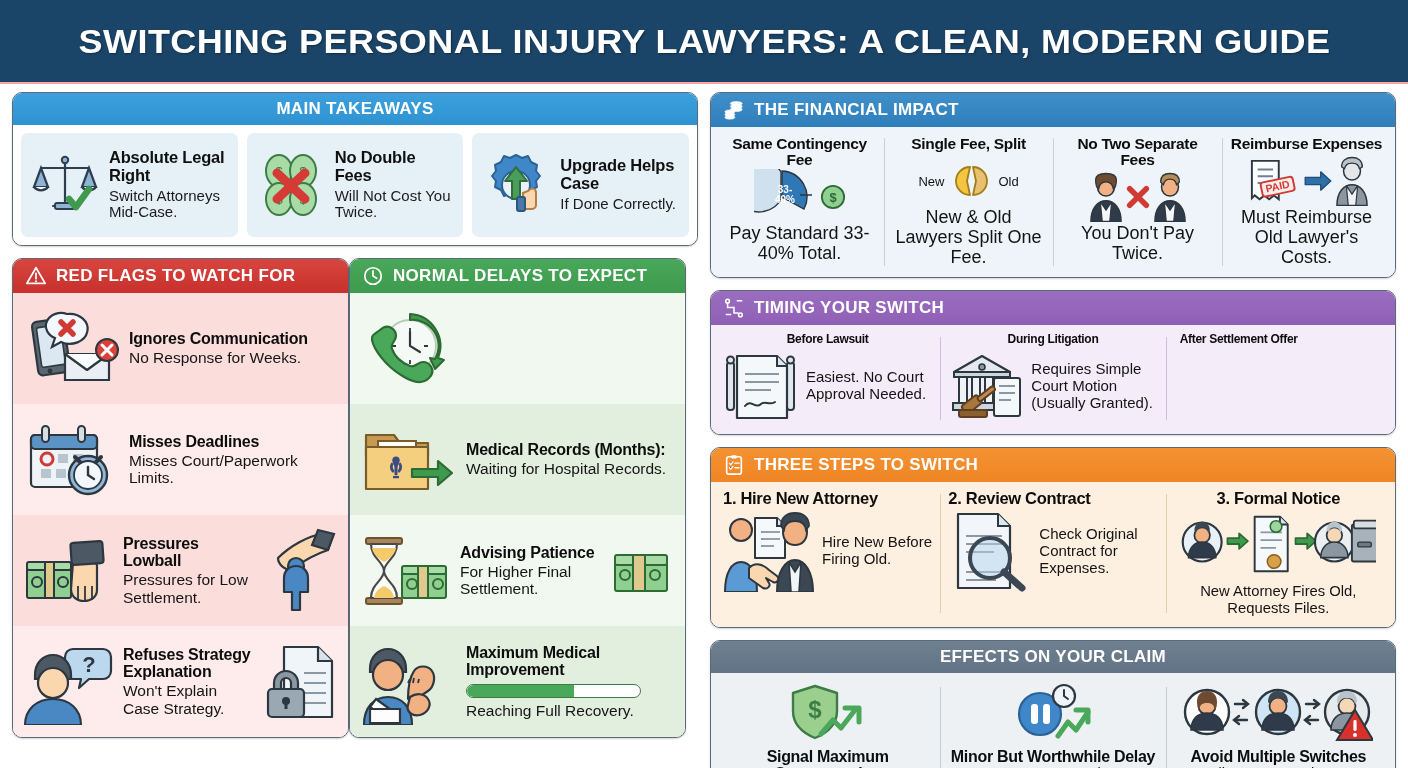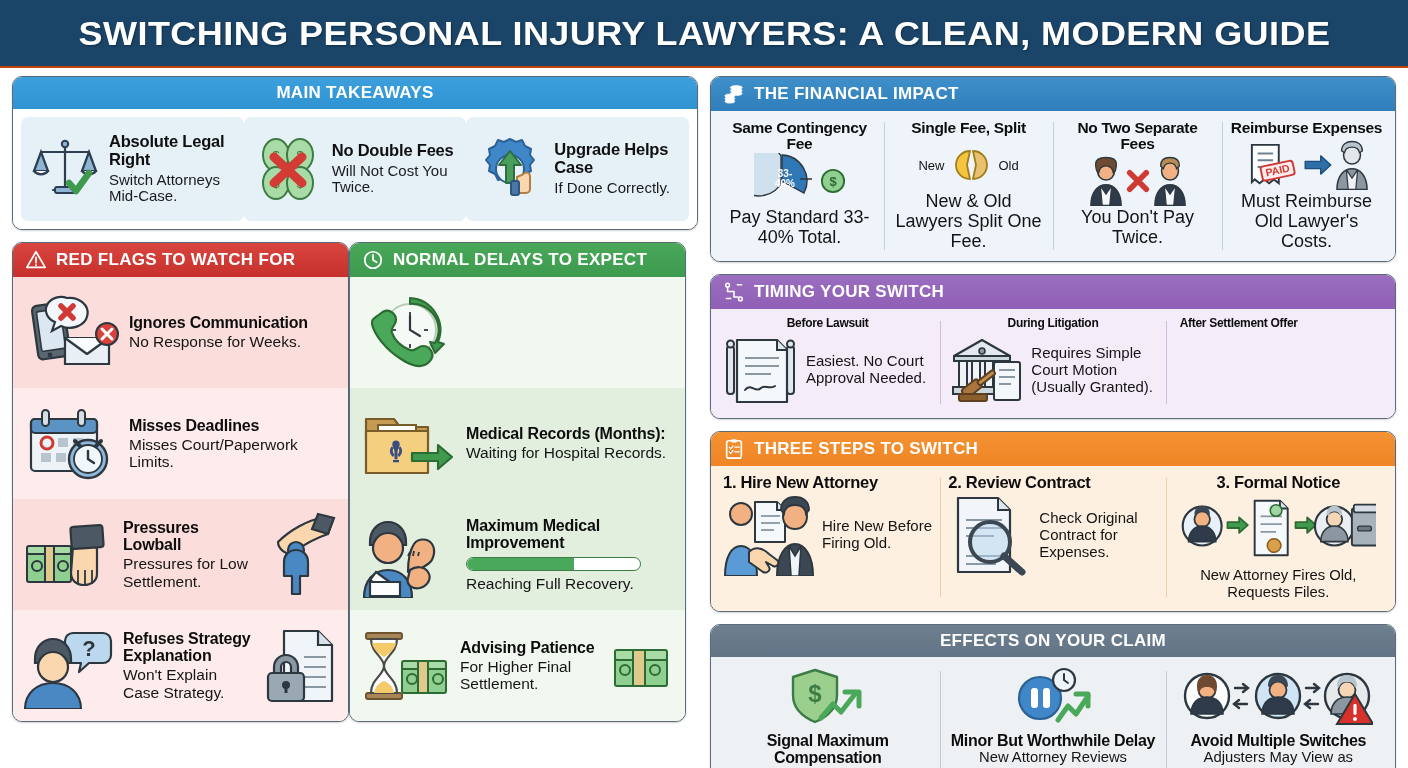--- a/index.html
+++ b/index.html
@@ -6,23 +6,23 @@
   html, body {
     width: 1408px; height: 768px;
     background: #ffffff;
     font-family: "Liberation Sans", sans-serif;
     overflow: hidden;
   }
   .page { position: relative; width: 1408px; height: 768px; background:#fff; }
 
   
   .title-bar {
-    height: 68px; background:#1b4568;
+    height: 84px; background:#1b4568;
     display:flex; align-items:center; justify-content:center;
-    border-bottom: 2px solid #c2410c;
+    border-bottom: 2px solid #fca5a5;
   }
   .title-bar h1 {
     color:#fff; font-size:34px; font-weight:bold;
     letter-spacing:.4px; text-transform:uppercase;
     transform: scaleX(1.06); white-space:nowrap;
     text-shadow: 1px 1px 2px rgba(0,0,0,.35);
   }
 
   
   .body-wrap { position:relative; padding:8px 12px 10px 12px; }
@@ -52,21 +52,21 @@
   
   .h-blue    { background: linear-gradient(180deg,#3da0dd,#2f93d2); }
   .h-blue2   { background: linear-gradient(180deg,#3f8fcb,#2f7ebb); }
   .h-red     { background: linear-gradient(180deg,#d8453f,#c7302c); }
   .h-green   { background: linear-gradient(180deg,#4aa85a,#3d9a4e); }
   .h-purple  { background: linear-gradient(180deg,#9b6ec0,#8f5fb5); }
   .h-orange  { background: linear-gradient(180deg,#f49233,#ef8524); }
   .h-slate   { background: linear-gradient(180deg,#6f8191,#617384); }
 
   
-  .take-body { background:#fff; padding:8px; display:flex; }
+  .take-body { background:#fff; padding:8px; display:flex; gap:9px; }
   .take-card {
     flex:1; background:#e6f0f7; border-radius:7px;
     padding:8px 8px; display:flex; align-items:center; gap:8px;
     min-height:104px;
   }
   .take-card .ic { flex:0 0 72px; height:72px; display:flex; align-items:center; justify-content:center;}
   .take-card .tx { flex:1; }
   .tk-title { font-size:16.5px; font-weight:bold; color:#101010; line-height:1.08; letter-spacing:-.2px;}
   .tk-sub   { font-size:15px; color:#1b1b1b; line-height:1.12; margin-top:3px; }
 
@@ -375,20 +375,54 @@
                   </g>
                   <path d="M52 52 h26 v-8 l14 12 -14 12 v-8 h-26z" fill="#3f9a4e" stroke="#2d6b34" stroke-width="2.2" stroke-linejoin="round"></path>
                 </svg>
               </div>
               <div class="tx">
                 <div class="lr-title">Medical Records (Months):</div>
                 <div class="lr-sub">Waiting for Hospital Records.</div>
               </div>
             </div>
 
+            <div class="list-row grn-a" style="gap:4px;">
+              <div class="ic">
+                <svg viewBox="0 0 96 86" width="96" height="86">
+                  <rect x="6" y="10" width="36" height="6" rx="2" fill="#a98456" stroke="#6e5330" stroke-width="2"></rect>
+                  <rect x="6" y="70" width="36" height="6" rx="2" fill="#a98456" stroke="#6e5330" stroke-width="2"></rect>
+                  <path d="M11 16 h26 c0 14-13 18-13 27 0 9 13 13 13 27 h-26 c0-14 13-18 13-27 0-9-13-13-13-27z" fill="#fdfdfd" stroke="#4a4a4a" stroke-width="2.2"></path>
+                  <path d="M12 20 h24 c-1 8-12 14-12 14 s-11 -6-12 -14z" fill="#f5ca6a"></path>
+                  <path d="M14 70 h20 c-1 -9 -10 -12 -10 -12 s-9 3 -10 12z" fill="#f5ca6a"></path>
+                  <g stroke="#2d6b34" stroke-width="2">
+                    <rect x="42" y="44" width="44" height="26" rx="2" fill="#8fcf8f"></rect>
+                    <rect x="42" y="38" width="44" height="8" rx="2" fill="#a9dba6"></rect>
+                    <rect x="58" y="38" width="10" height="32" fill="#dfc98c"></rect>
+                    <circle cx="52" cy="56" r="5" fill="none"></circle>
+                        <circle cx="78" cy="56" r="5" fill="none"></circle>
+                  </g>
+                </svg>
+              </div>
+              <div class="tx">
+                <div class="lr-title">Advising Patience</div>
+                <div class="lr-sub">For Higher Final Settlement.</div>
+              </div>
+              <div class="ic" style="flex:0 0 62px;">
+                <svg viewBox="0 0 62 60" width="62" height="60">
+                  <g stroke="#2d6b34" stroke-width="2">
+                    <rect x="4" y="22" width="52" height="28" rx="2" fill="#8fcf8f"></rect>
+                    <rect x="4" y="14" width="52" height="10" rx="2" fill="#a9dba6"></rect>
+                    <rect x="22" y="14" width="12" height="36" fill="#dfc98c"></rect>
+                    <circle cx="14" cy="34" r="5" fill="none"></circle>
+                        <circle cx="44" cy="34" r="5" fill="none"></circle>
+                  </g>
+                </svg>
+              </div>
+            </div>
+
             <div class="list-row grn-b">
               <div class="ic">
                 <svg viewBox="0 0 96 86" width="96" height="86">
                   <path d="M10 30 c0-12 8-20 18-20 s18 8 18 20 v3 H10z" fill="#4c5964" stroke="#2d3740" stroke-width="2.2"></path>
                   <circle cx="28" cy="36" r="15" fill="#f2b183" stroke="#2d3740" stroke-width="2.2"></circle>
                   <path d="M4 86 c0-18 10-28 24-28 s24 10 24 28z" fill="#4a88c4" stroke="#2d3740" stroke-width="2.2"></path>
                   <path d="M48 60 c0-14 2-22 6-28 4-6 14-6 18 0 4 6 2 16-4 20 l-6 4 z" fill="#f2b183" stroke="#2d3740" stroke-width="2.2" stroke-linejoin="round"></path>
                   <path d="M50 58 c6-4 14-4 18 2 4 6 0 14-8 16 -8 2-14-4-12-10z" fill="#f2b183" stroke="#2d3740" stroke-width="2.2"></path>
                   <path d="M16 60 l22 16 -6 8 -22 -16z" fill="#fdfdfd" stroke="#2d3740" stroke-width="2.2"></path>
                   <path d="M10 70 h30 v14 h-30z" fill="#fdfdfd" stroke="#2d3740" stroke-width="2.2"></path>
@@ -398,54 +432,20 @@
                         <line x1="58" y1="44" x2="59" y2="40"></line>
                       </g>
                 </svg>
               </div>
               <div class="tx">
                 <div class="lr-title">Maximum Medical Improvement</div>
                 <div style="margin:5px 0 4px; height:14px; background:#fff; border:1.6px solid #3d7c45; border-radius:8px; overflow:hidden; max-width:175px;">
                   <div id="mmi-progress" style="height:100%; background:#4aa85a; width:62%; border-radius:7px 0 0 7px;"></div>
                 </div>
                 <div class="lr-sub" style="margin-top:0">Reaching Full Recovery.</div>
-              </div>
-            </div>
-
-            <div class="list-row grn-a" style="gap:4px;">
-              <div class="ic">
-                <svg viewBox="0 0 96 86" width="96" height="86">
-                  <rect x="6" y="10" width="36" height="6" rx="2" fill="#a98456" stroke="#6e5330" stroke-width="2"></rect>
-                  <rect x="6" y="70" width="36" height="6" rx="2" fill="#a98456" stroke="#6e5330" stroke-width="2"></rect>
-                  <path d="M11 16 h26 c0 14-13 18-13 27 0 9 13 13 13 27 h-26 c0-14 13-18 13-27 0-9-13-13-13-27z" fill="#fdfdfd" stroke="#4a4a4a" stroke-width="2.2"></path>
-                  <path d="M12 20 h24 c-1 8-12 14-12 14 s-11 -6-12 -14z" fill="#f5ca6a"></path>
-                  <path d="M14 70 h20 c-1 -9 -10 -12 -10 -12 s-9 3 -10 12z" fill="#f5ca6a"></path>
-                  <g stroke="#2d6b34" stroke-width="2">
-                    <rect x="42" y="44" width="44" height="26" rx="2" fill="#8fcf8f"></rect>
-                    <rect x="42" y="38" width="44" height="8" rx="2" fill="#a9dba6"></rect>
-                    <rect x="58" y="38" width="10" height="32" fill="#dfc98c"></rect>
-                    <circle cx="52" cy="56" r="5" fill="none"></circle>
-                        <circle cx="78" cy="56" r="5" fill="none"></circle>
-                  </g>
-                </svg>
-              </div>
-              <div class="tx">
-                <div class="lr-title">Advising Patience</div>
-                <div class="lr-sub">For Higher Final Settlement.</div>
-              </div>
-              <div class="ic" style="flex:0 0 62px;">
-                <svg viewBox="0 0 62 60" width="62" height="60">
-                  <g stroke="#2d6b34" stroke-width="2">
-                    <rect x="4" y="22" width="52" height="28" rx="2" fill="#8fcf8f"></rect>
-                    <rect x="4" y="14" width="52" height="10" rx="2" fill="#a9dba6"></rect>
-                    <rect x="22" y="14" width="12" height="36" fill="#dfc98c"></rect>
-                    <circle cx="14" cy="34" r="5" fill="none"></circle>
-                        <circle cx="44" cy="34" r="5" fill="none"></circle>
-                  </g>
-                </svg>
               </div>
             </div>
 
           </div>
         </div>
       </div>
     </div>
 
     <div class="col-right">
 

